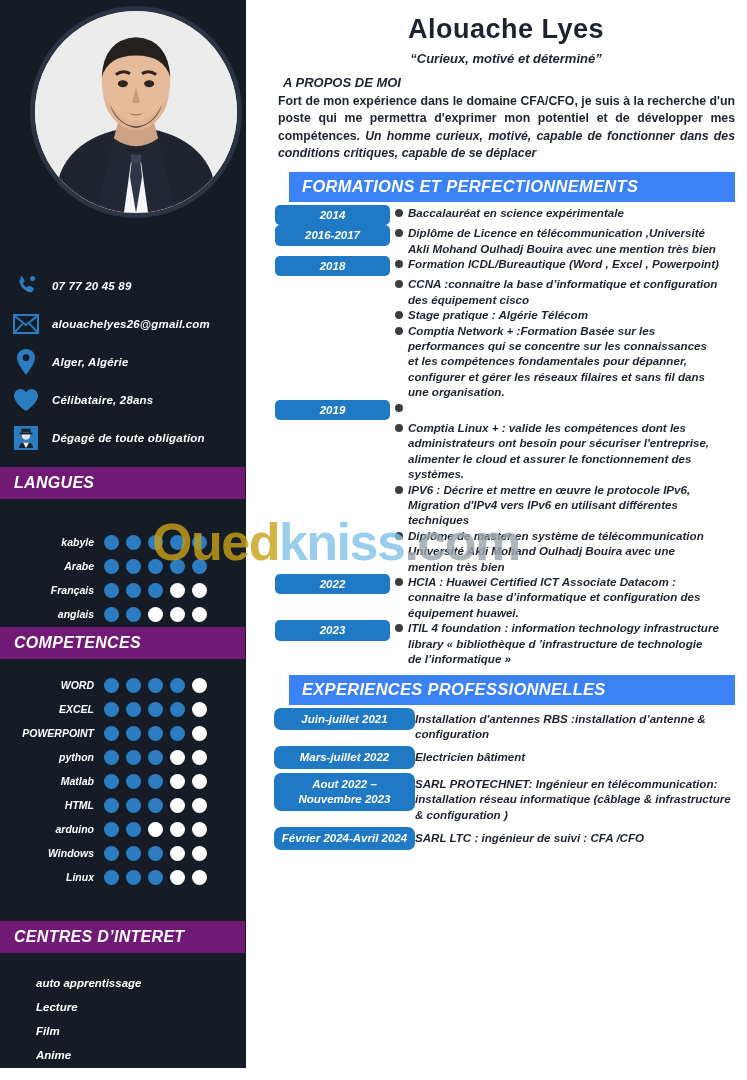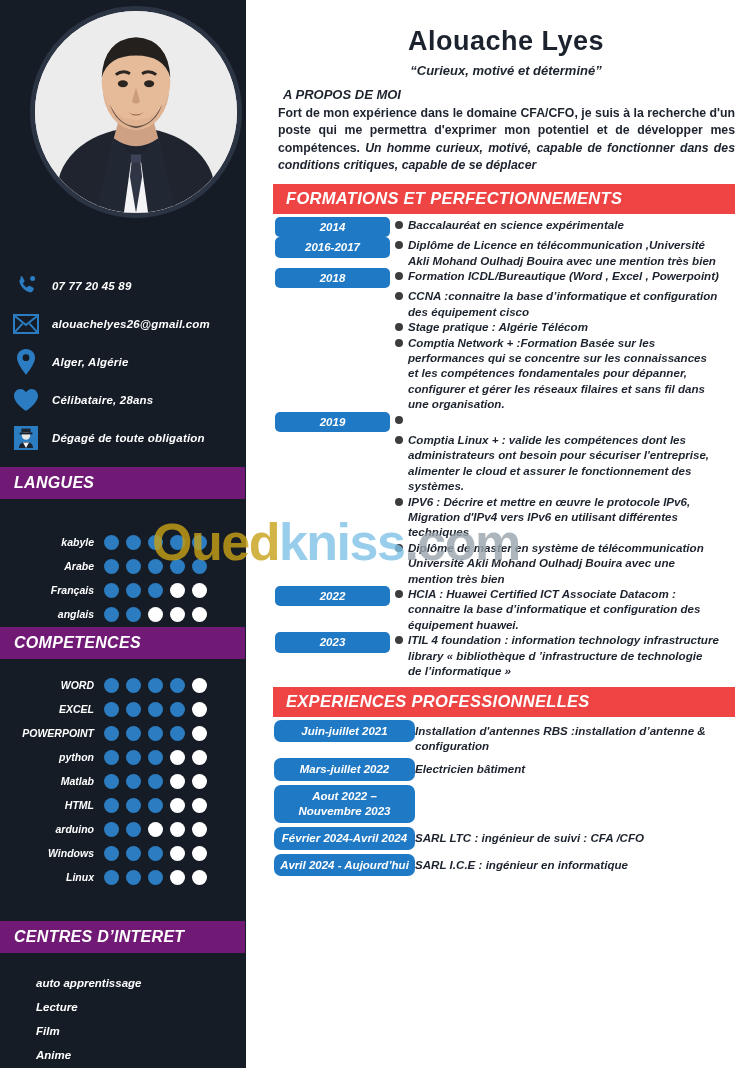--- a/index.html
+++ b/index.html
@@ -120,21 +120,21 @@
     position: absolute;
     left: 265px; top: 0;
     width: 482px; height: 1080px;
     background: #ffffff;
   }
   .name {
     text-align: center;
     font-size: 27px;
     font-weight: bold;
     color: #1d232e;
-    margin-top: 26px;
+    margin-top: 14px;
     letter-spacing: .5px;
   }
   .tagline {
     text-align: center;
     font-size: 13px;
     font-weight: bold;
     font-style: italic;
     color: #1d232e;
     margin-top: 6px;
   }
@@ -149,23 +149,23 @@
     font-size: 12.3px;
     font-weight: bold;
     color: #1d232e;
     line-height: 1.42;
     text-align: justify;
     margin: 0 12px 0 13px;
   }
   .about-body em { font-style: italic; }
 
   .sec-head {
-    margin: 9px 12px 3px 8px;
+    margin: 9px 12px 3px 24px;
     height: 30px;
-    background: #ef4444;
+    background: #3b82f6;
     display: flex;
     align-items: center;
     padding-left: 13px;
   }
   .sec-head span {
     color: #ffffff;
     font-size: 16.5px;
     font-weight: bold;
     font-style: italic;
     letter-spacing: .3px;
@@ -608,33 +608,28 @@
         <div class="exp-row">
           <div class="exp-badge-col">
             <div class="exp-badge">Mars-juillet 2022</div>
           </div>
           <div class="exp-text">Electricien bâtiment</div>
         </div>
         <div class="exp-row">
           <div class="exp-badge-col">
             <div class="exp-badge">Aout 2022 – Nouvembre 2023</div>
           </div>
+          <div class="exp-text">SARL PROTECHNET: Ingénieur en télécommunication: installation réseau informatique (câblage &amp; infrastructure  &amp; configuration )</div>
         </div>
         <div class="exp-row">
           <div class="exp-badge-col">
             <div class="exp-badge">Février 2024-Avril 2024</div>
           </div>
           <div class="exp-text">SARL LTC : ingénieur de suivi  : CFA /CFO</div>
         </div>
-        <div class="exp-row">
-          <div class="exp-badge-col">
-            <div class="exp-badge">Avril 2024 - Aujourd’hui</div>
-          </div>
-          <div class="exp-text">SARL I.C.E : ingénieur en informatique</div>
-        </div>
       </div>
   </div>
 
   <div id="watermark">
     <span class="wm-a">Oued</span><span class="wm-b">kniss</span><span class="wm-c">.com</span>
   </div>
 
 </div>
 
 </body></html>

